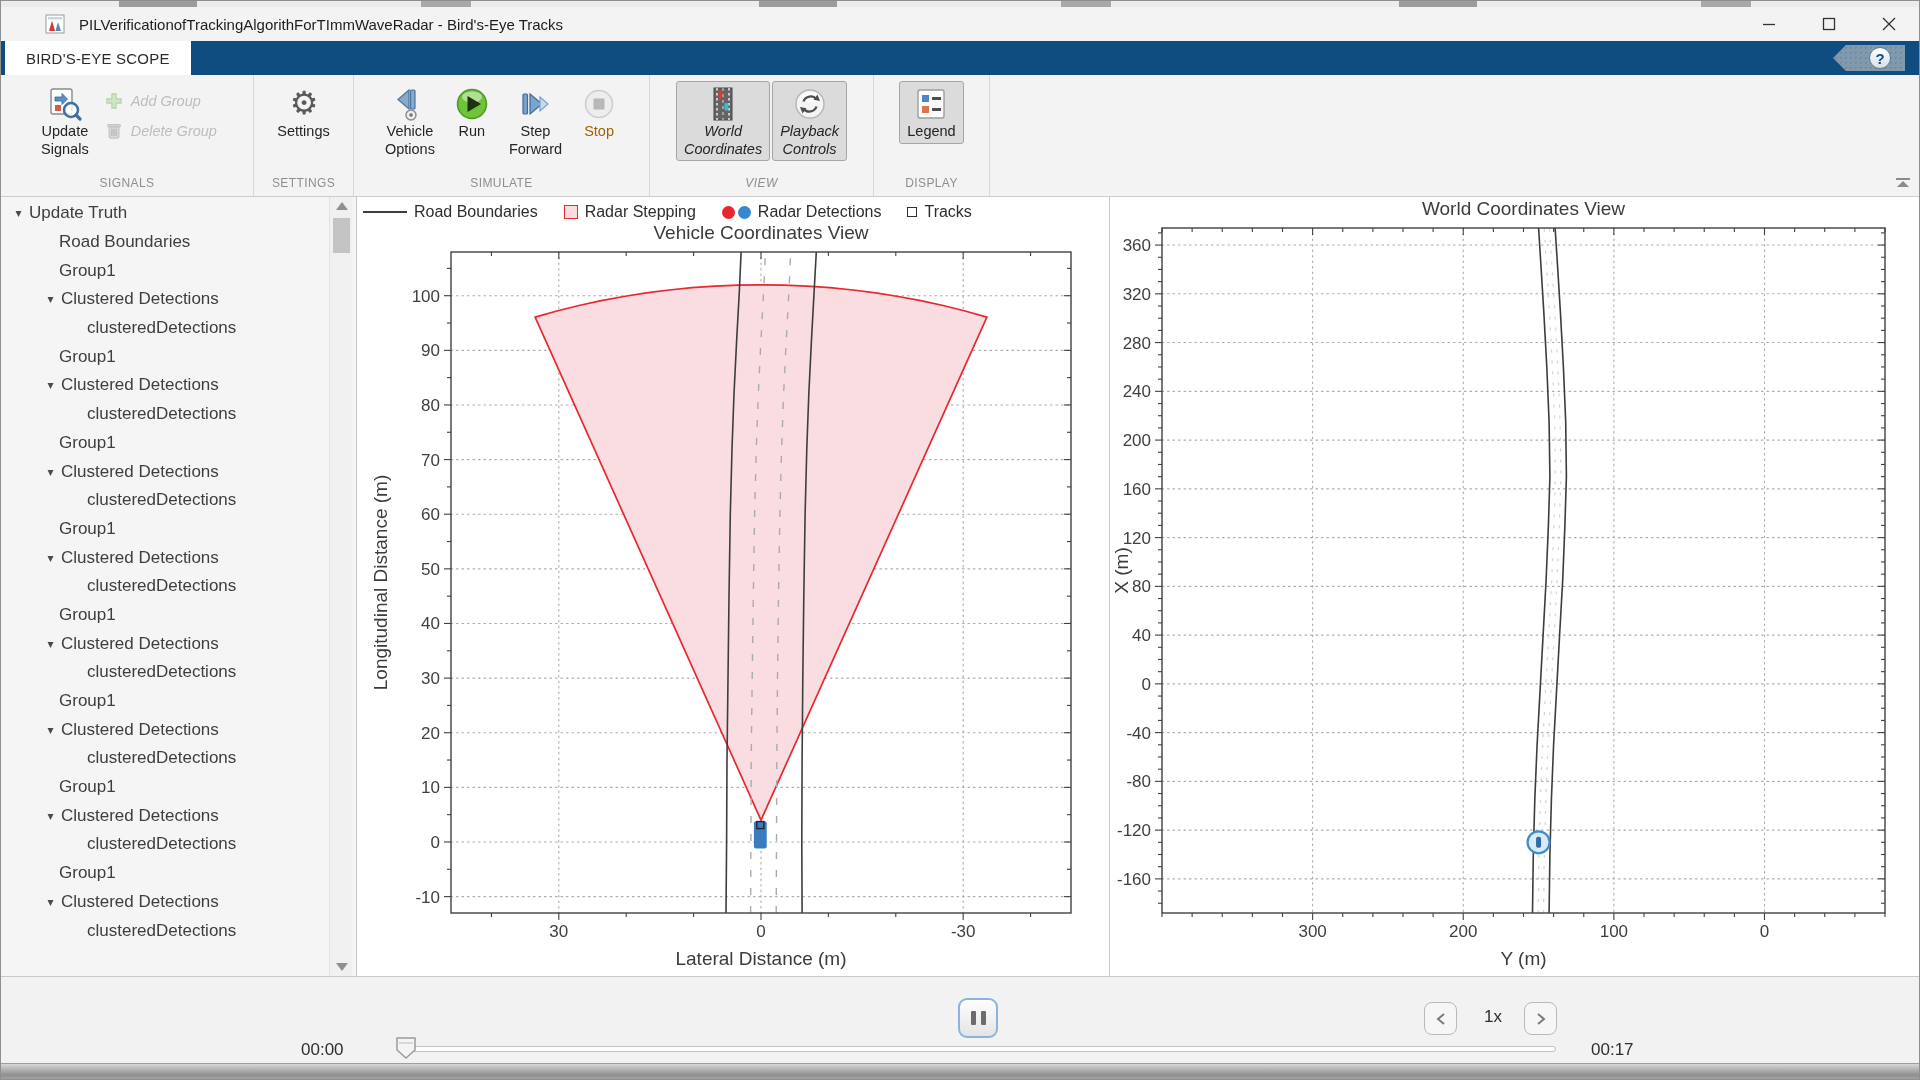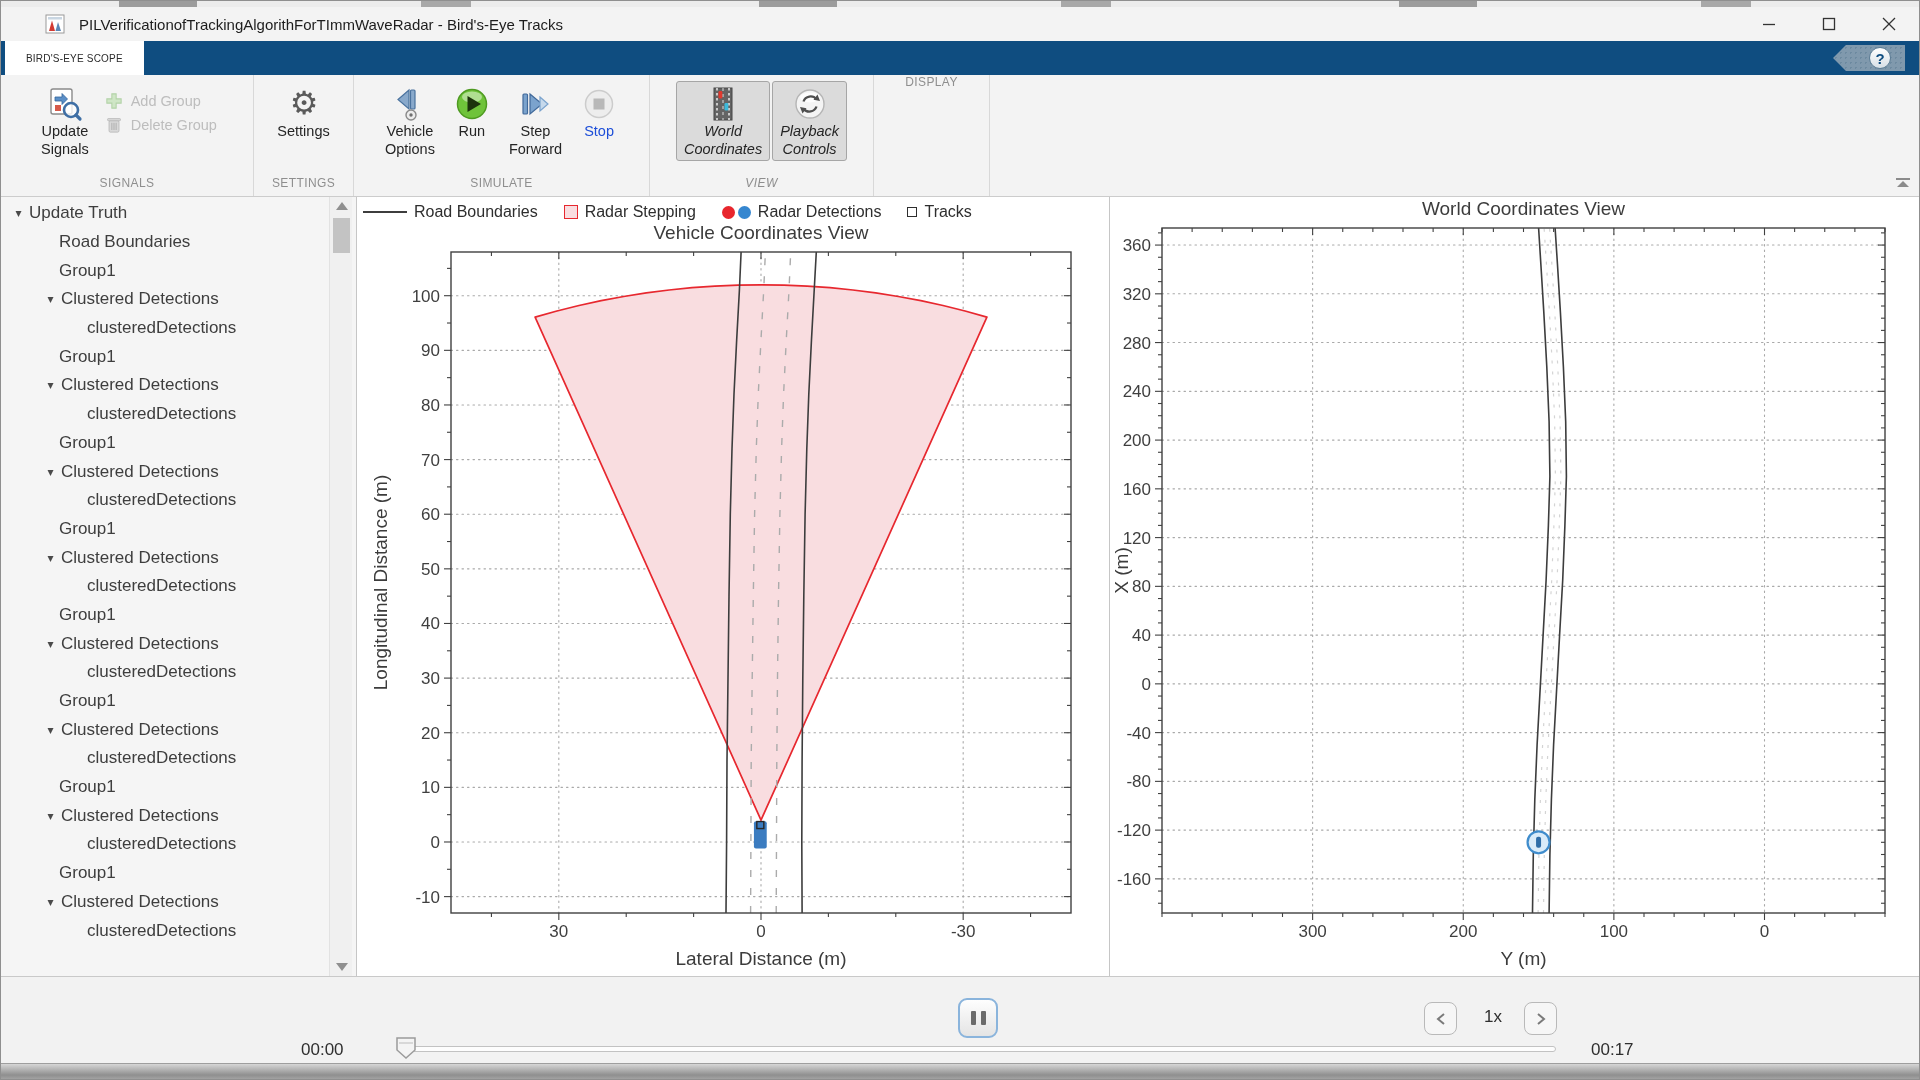--- a/index.html
+++ b/index.html
@@ -15,40 +15,40 @@
     background-image: repeating-linear-gradient(90deg, transparent 0 118px, #9c9c9c 118px 196px, transparent 196px 420px, #a8a8a8 420px 470px, transparent 470px 640px); }
   
   .titlebar { position:absolute; left:0; top:6px; width:100%; height:34px; background:#f3f3f3; display:flex; align-items:center; }
   .app-icon { width:20px; height:20px; margin-left:44px; }
   .title-text { margin-left:14px; font-size:15px; color:#1d1d1d; }
   .winbtns { position:absolute; right:0; top:0; height:34px; display:flex; }
   .winbtn { width:60px; height:34px; display:flex; align-items:center; justify-content:center; }
   
   .tabstrip { position:absolute; left:0; top:40px; width:100%; height:34px; background:#0f4d80; }
   .tab { position:absolute; left:4px; top:0; height:34px; background:#ffffff; color:#2b2b2b;
-    font-size:10px; letter-spacing:.2px; padding:0 21px; display:flex; align-items:center; }
+    font-size:15px; letter-spacing:.2px; padding:0 21px; display:flex; align-items:center; }
   .help-badge { position:absolute; right:14px; top:4px; width:72px; height:26px; background:#8099ad;
     clip-path: polygon(18% 0, 100% 0, 100% 100%, 18% 100%, 0 50%);
     background-image: radial-gradient(#6d8aa0 1px, transparent 1px); background-size:5px 5px;
     display:flex; align-items:center; justify-content:flex-end; padding-right:14px; }
   .help-circle { width:22px; height:22px; border-radius:50%; background:linear-gradient(#ffffff,#d7dfe6);
     border:1px solid #5c7florida, #5c7d95; border:1px solid #5c7d95; display:flex; align-items:center; justify-content:center;
     font-weight:bold; font-size:15px; color:#0f4d80; }
   
   .toolstrip { position:absolute; left:0; top:74px; width:100%; height:122px; background:#f3f3f3; display:flex;
     border-bottom:1px solid #cccccc; }
   .ts-group { height:100%; display:flex; flex-direction:column; border-right:1px solid #d8d8d8; position:relative; }
   .ts-buttons { flex:1; display:flex; justify-content:center; align-items:flex-start; padding-top:6px; gap:2px; }
   .ts-group-label { height:20px; text-align:center; font-size:12px; color:#8e8e8e; letter-spacing:.4px; }
   .ts-btn { display:flex; flex-direction:column; align-items:center; padding:3px 7px 2px 7px; border:1px solid transparent; border-radius:3px; }
   .ts-btn .icn { width:38px; height:38px; display:flex; align-items:center; justify-content:center; }
   .ts-btn .lbl { font-size:14.5px; color:#252525; line-height:17.5px; text-align:center; white-space:nowrap; }
   .ts-btn.pressed { background:#dbdbdb; border-color:#a6a6a6; }
-  .ts-btn.disabled .lbl { color:#1d4ed8; }
-  .ts-stack { display:flex; flex-direction:column; padding-top:8px; }
+  .ts-btn.disabled .lbl { color:#a16207; }
+  .ts-stack { display:flex; flex-direction:column; gap:6px; padding-top:8px;font-style:italic; }
   .ts-small { display:flex; align-items:center; gap:6px; height:24px; padding:0 4px; }
   .ts-small .icn { width:22px; height:22px; display:flex; align-items:center; justify-content:center; }
   .ts-small .lbl { font-size:14.5px; color:#252525; white-space:nowrap; }
   .ts-small.disabled .lbl { color:#bdbdbd; }
   .collapse-icon { position:absolute; right:6px; bottom:6px; width:20px; height:14px; }
   
   .main { position:absolute; left:0; top:196px; width:100%; height:779px; display:flex; background:#ffffff; }
   .sidebar { position:relative; width:356px; height:100%; background:#f5f5f5; border-right:1px solid #c6c6c6; overflow:hidden; }
   .tree { padding-top:2px; }
   .tree-row { height:28.7px; display:flex; align-items:center; font-size:17px; color:#3e3e3e; white-space:nowrap; }
@@ -252,20 +252,34 @@
     <polygon points="10.5,27.5 8,21 14.5,22.2" fill="#4f4f4f"></polygon>
               </svg>
             </div>
             <div class="lbl">Playback</div>
             <div class="lbl">Controls</div>
           </div>
         </div>
         <div class="ts-group-label">VIEW</div>
       </div>
       <div class="ts-group" style="width: 116px;">
+        <div class="ts-buttons">
+          <div class="ts-btn pressed">
+            <div class="icn">
+              <svg width="36" height="36" viewBox="0 0 36 36">
+    <rect x="5" y="4" width="26" height="28" rx="2" fill="#fdfdfd" stroke="#9d9d9d" stroke-width="1.4"></rect>
+    <rect x="9" y="9" width="7" height="7" fill="#4f87c5"></rect>
+    <rect x="19" y="11" width="9" height="3" fill="#4f4f4f"></rect>
+    <rect x="9" y="20" width="7" height="7" fill="#e0714f"></rect>
+    <rect x="19" y="22" width="9" height="3" fill="#4f4f4f"></rect>
+              </svg>
+            </div>
+            <div class="lbl">Legend</div>
+          </div>
+        </div>
         <div class="ts-group-label">DISPLAY</div>
       </div>
       <div class="collapse-icon">
       <svg width="20" height="14">
           <rect x="3" y="2" width="14" height="2" fill="#8b8b8b"></rect>
           <polygon points="10,5 16,11 4,11" fill="#8b8b8b"></polygon>
         </svg>
     </div>
     </div>
 

